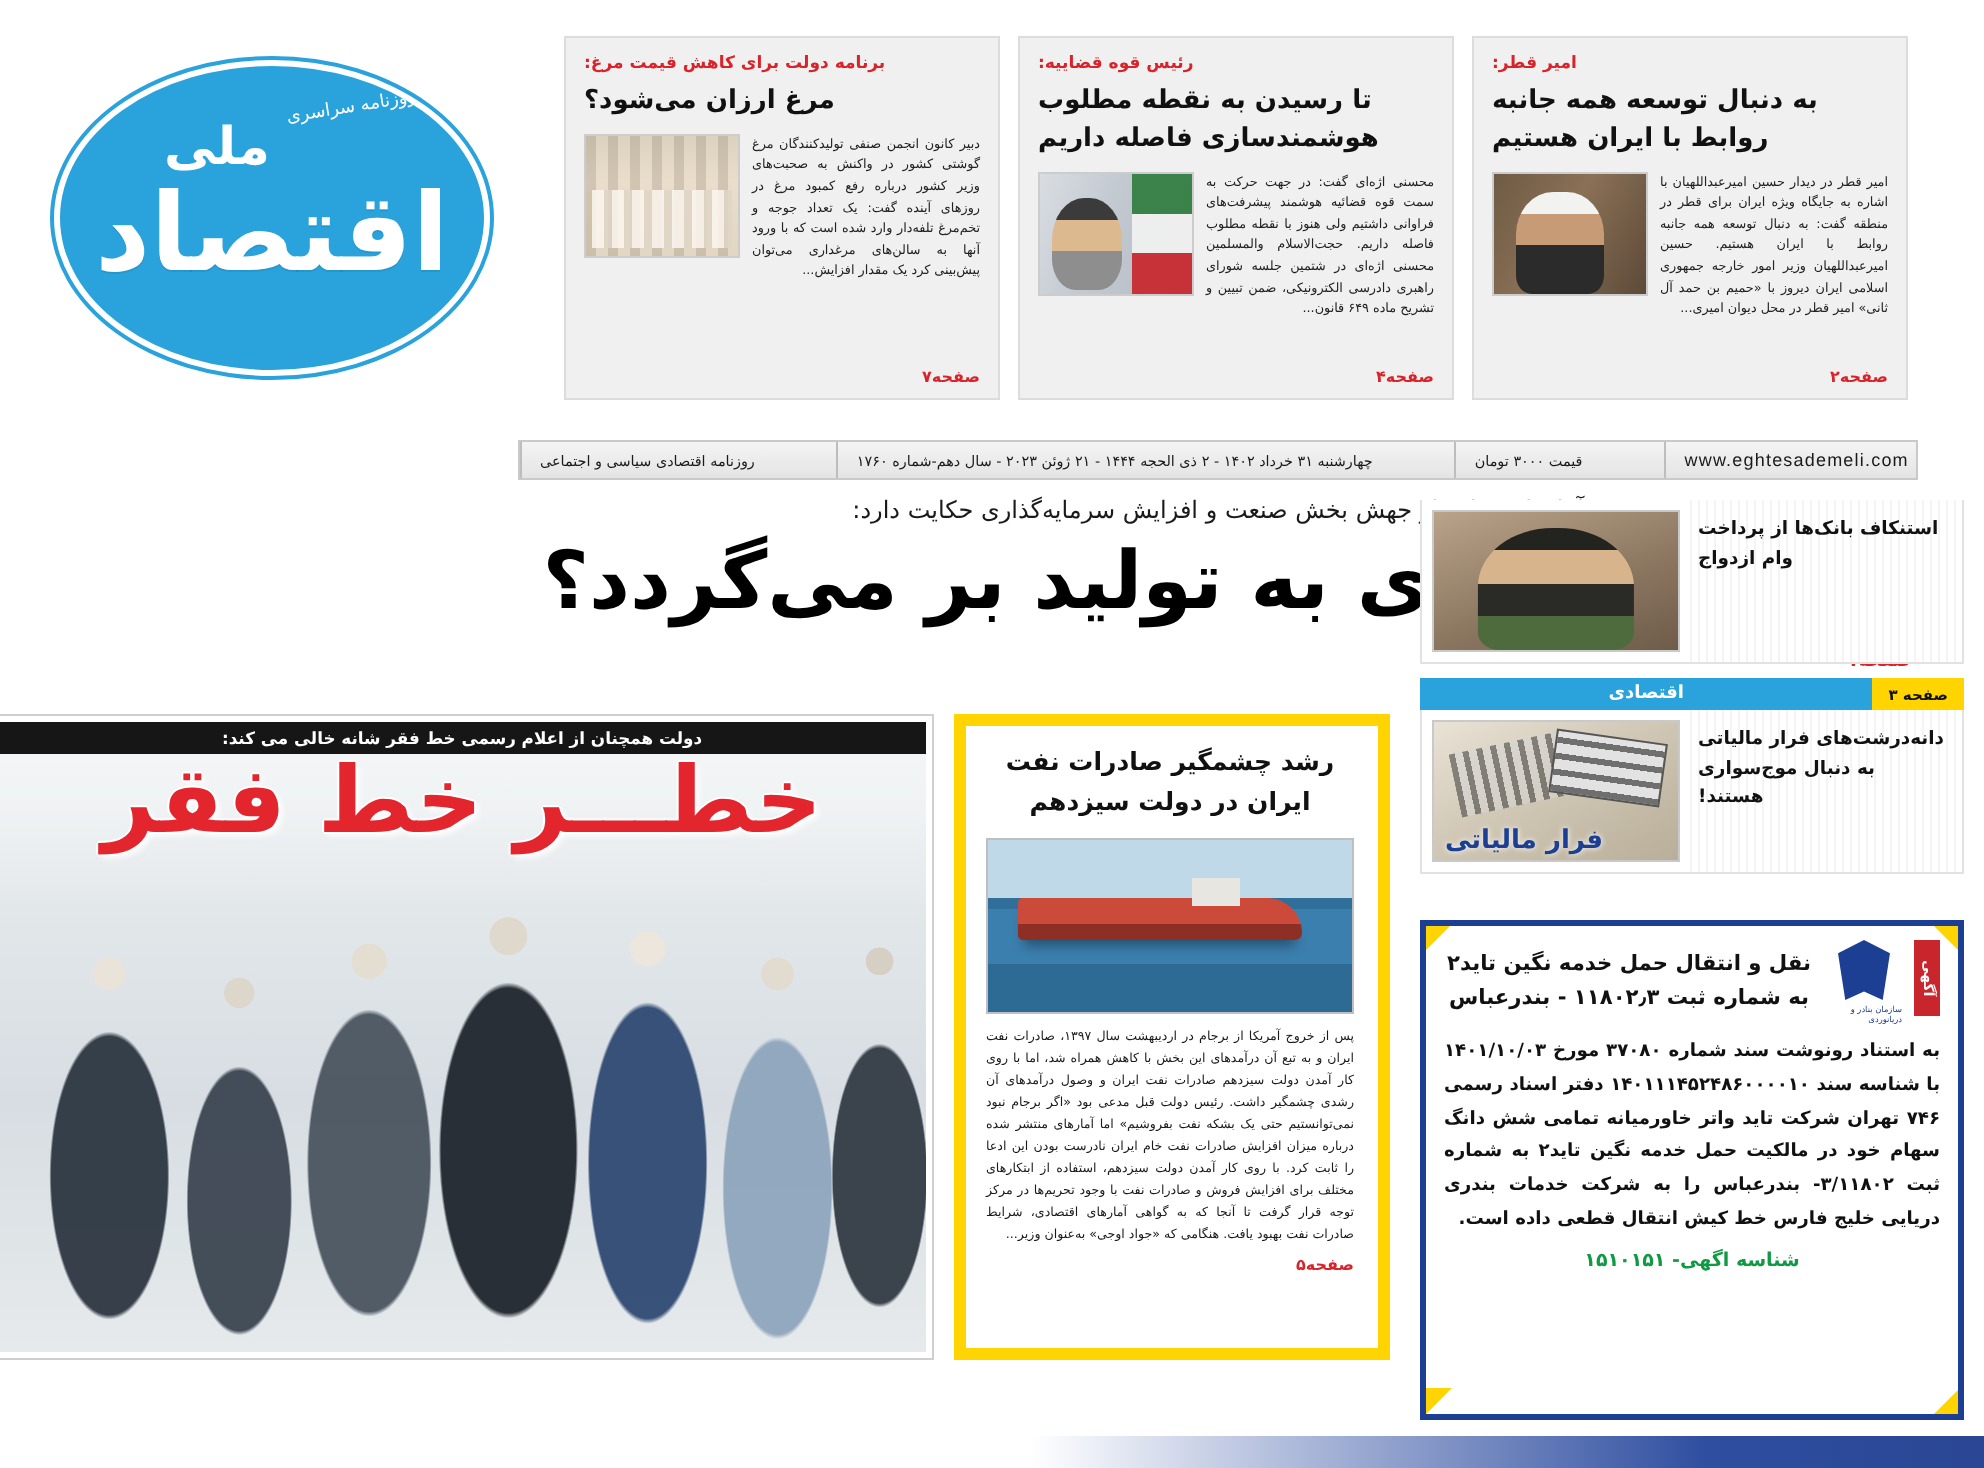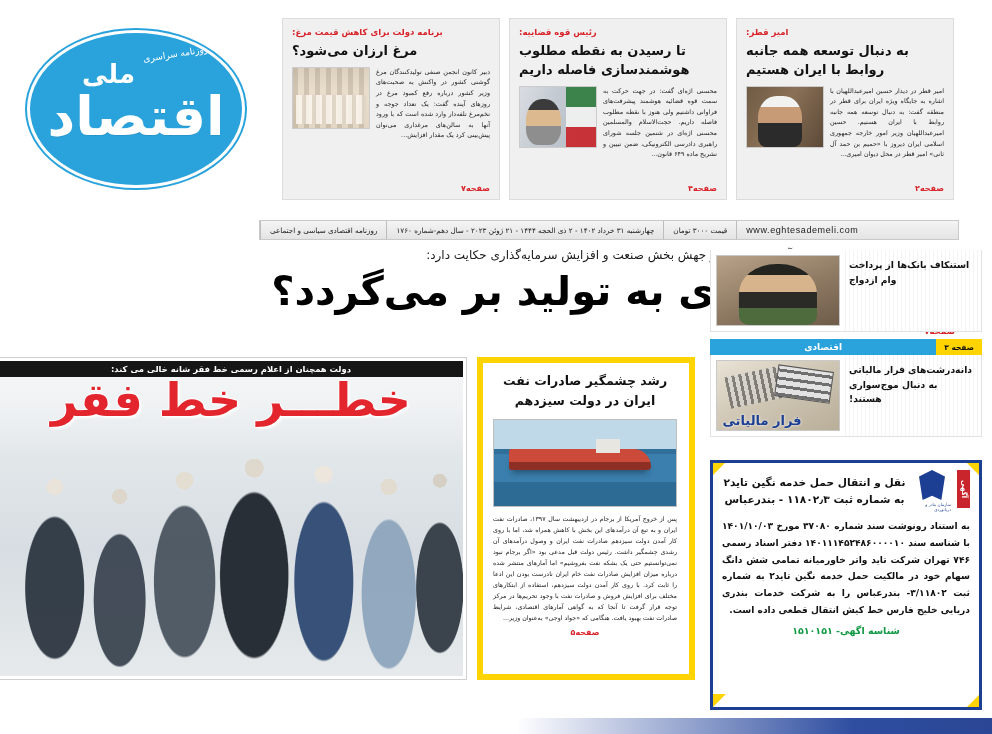--- a/index.html
+++ b/index.html
@@ -172,20 +172,21 @@
     top: 220px; right: 33px;
     width: 700px;
     height: 20px;
     background: linear-gradient(180deg,#f4f4f4,#e4e4e4);
     border: 1px solid #c9c9c9;
     display: flex;
     flex-direction: row-reverse;
     align-items: center;
     font-size: 7.2px;
     color: #1a1a1a;
+    gap: 32px;
   }
   .infobar > div {
     padding: 0 9px;
     height: 100%;
     display: flex;
     align-items: center;
     white-space: nowrap;
   }
   .ib-sep { border-left: 1px solid #bdbdbd; }
   .ib-site {
@@ -345,21 +346,21 @@
   .mid-text {
     font-size: 6.3px;
     line-height: 1.75;
     color: #1a1a1a;
     text-align: justify;
   }
   .mid-page {
     color: #d8232a;
     font-size: 8px;
     font-weight: bold;
-    text-align: center;
+    text-align: right;
     margin-top: 5px;
   }
 
   
   .side-col {
     position: absolute;
     top: 250px; right: 10px;
     width: 272px;
   }
   .side-card { margin-bottom: 7px; }

